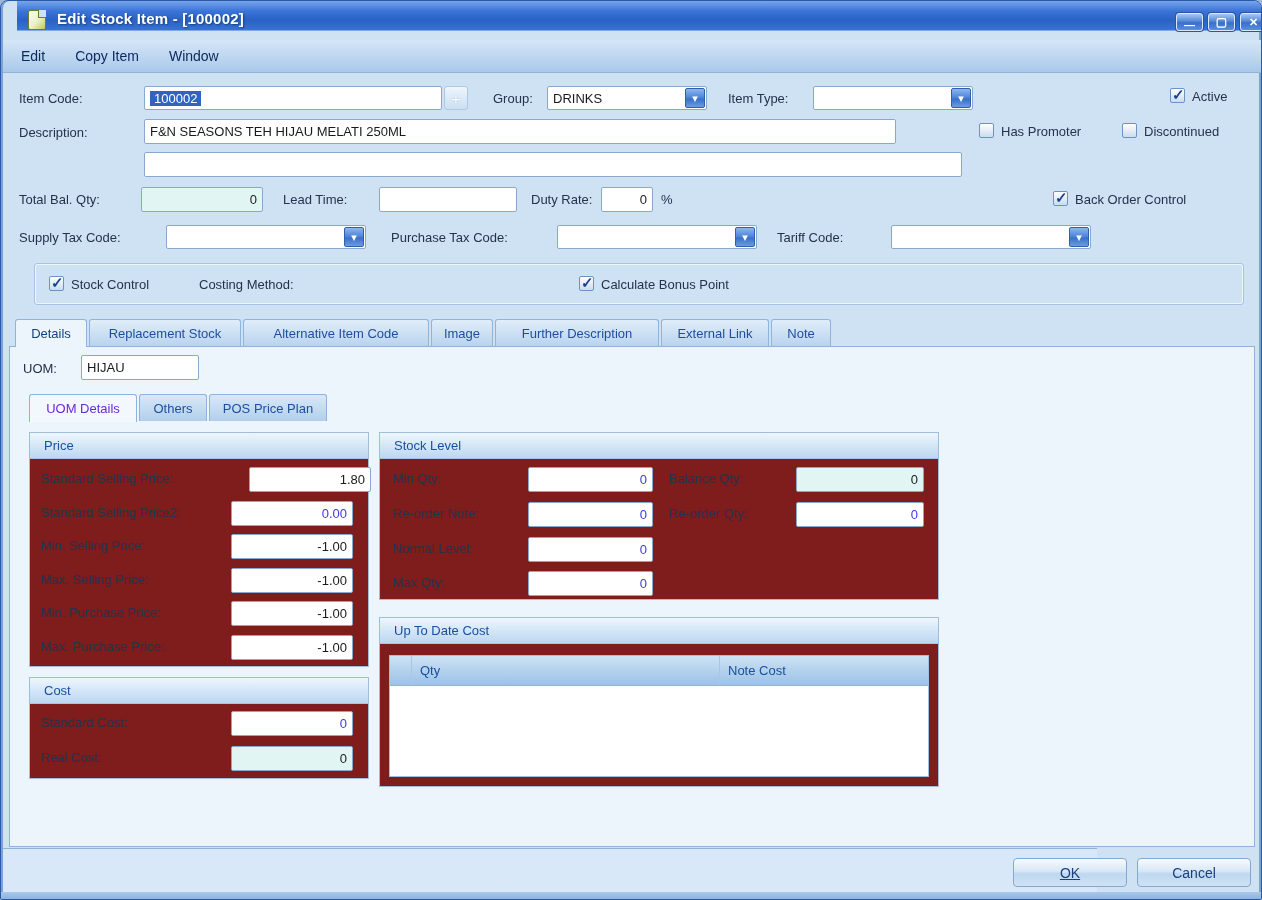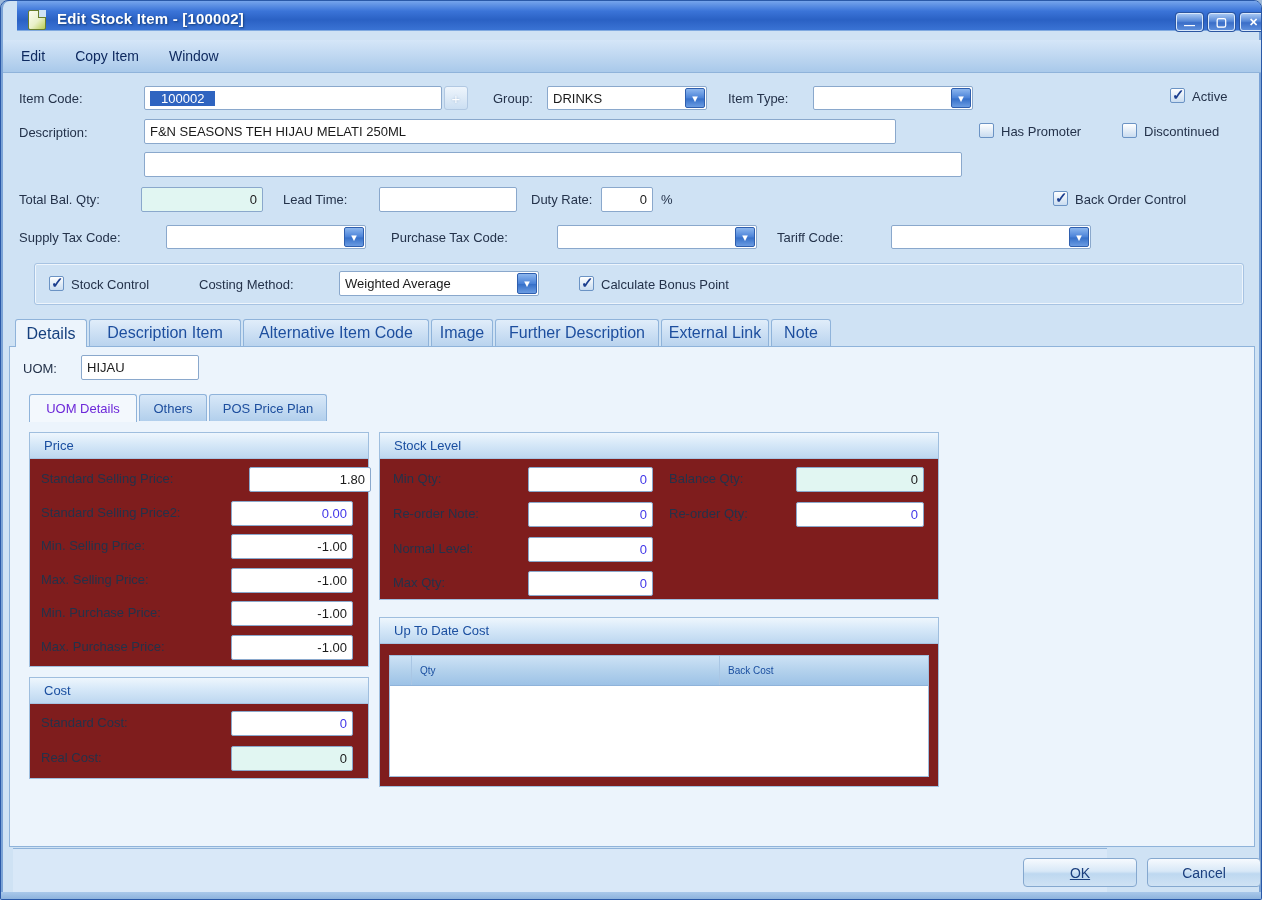--- a/index.html
+++ b/index.html
@@ -36,61 +36,61 @@
     background:linear-gradient(180deg,#d5e6f8 0%,#bdd6f0 55%,#a9c9ea 100%);
     border-bottom:1px solid #8fb3da; display:flex; align-items:center; padding-left:18px; gap:30px; }
   .menu-item { font-size:14px; color:#0f2a60; cursor:default; }
   
   .lbl { position:absolute; font-size:13px; color:#24324a; white-space:nowrap; }
   .inp { position:absolute; height:24px; background:#fff; border:1px solid #8aa8cc; border-radius:2px;
     font-size:13px; color:#1a1a1a; display:flex; align-items:center; padding:0 5px; overflow:hidden; white-space:nowrap; }
   .inp.num { justify-content:flex-end; }
   .inp.readonly { background:#e1f6f2; }
   .v-blue { color:#4136e8; }
-  .selection { background:#2f64c0; color:#fff; padding:0 11px; }
+  .selection { background:#2f64c0; color:#fff; padding:0 4px; }
   .dropdown { position:absolute; height:24px; background:#fff; border:1px solid #8aa8cc; border-radius:2px;
     font-size:13px; color:#1a1a1a; display:flex; align-items:center; padding:0 24px 0 5px; }
   .dd-btn { position:absolute; right:1px; top:1px; bottom:1px; width:20px; border-radius:2px;
     background:linear-gradient(180deg,#8cb6ee 0%,#4a82d8 50%,#3670c9 55%,#6b9ce2 100%);
     border:1px solid #2f5fae; color:#fff; display:flex; align-items:center; justify-content:center; font-size:11px; }
   .dd-btn::before { content:"▾"; }
   .checkbox { position:absolute; width:15px; height:15px; border:1px solid #6b93c4; border-radius:2px;
     background:linear-gradient(180deg,#ffffff,#c9dcf0); }
   .checkbox.checked::after { content:"✓"; position:absolute; left:1px; top:-3px;
     color:#1d3f8f; font-size:15px; font-weight:bold; }
   .plus-btn { position:absolute; width:24px; height:24px; border-radius:3px;
     background:linear-gradient(180deg,#eef5fc,#ccdff2); border:1px solid #b1c8e2;
     color:#fdfeff; font-size:15px; display:flex; align-items:center; justify-content:center;
     text-shadow:0 0 2px #9fb8d4; }
   .plus-btn::before{ content:"+"; }
   .groupbox { position:absolute; border:1px solid #a7c3e2; border-radius:3px;
     box-shadow: inset 0 0 0 1px #eef5fc; }
   
   .tab { position:absolute; height:27px; top:318px; border:1px solid #8fb3da; border-bottom:none;
     border-radius:3px 3px 0 0; background:linear-gradient(180deg,#e0edfa,#b9d3ee);
-    color:#1d4e9e; font-size:16px; display:flex; align-items:center; justify-content:center; cursor:default; }
+    color:#1d4e9e; font-size:13px; display:flex; align-items:center; justify-content:center; cursor:default; }
   .tab.active { background:#ecf4fc; height:28px; z-index:5; color:#16407e; }
   .tab-panel { position:absolute; left:8px; top:345px; width:1246px; height:501px;
     background:#ecf4fc; border:1px solid #8fb3da; }
   .subtab { position:absolute; height:27px; top:393px; border:1px solid #8fb3da; border-bottom:none;
     border-radius:3px 3px 0 0; background:linear-gradient(180deg,#d8e8f8,#b2cfec);
     color:#1d4e9e; font-size:13px; display:flex; align-items:center; justify-content:center; z-index:6; }
   .subtab.active { background:#f3f8fd; height:28px; color:#6d28d9; }
   
   .fgroup { position:absolute; border:1px solid #9fbede; background:#7f1d1d; }
   .fgroup-header { height:26px; background:linear-gradient(180deg,#eef6fd 0%,#d6e8f8 45%,#bdd7f0 100%);
     border-bottom:1px solid #a7c3e2; display:flex; align-items:center; padding-left:14px;
     color:#1b4fa0; font-size:13px; }
   
   .grid { position:absolute; border:1px solid #9fbede; background:#fff; }
   .grid-header { display:flex; height:30px; background:linear-gradient(180deg,#cde2f5 0%,#b1d0ec 55%,#9dc2e6 100%);
-    border-bottom:1px solid #8fb3da; color:#1b4fa0; font-size:10px; }
+    border-bottom:1px solid #8fb3da; color:#1b4fa0; font-size:13px; }
   .grid-col { display:flex; align-items:center; padding-left:8px; border-right:1px solid #a9c6e4; }
   
-  .footer { position:absolute; left:12px; top:847px; width:1094px; height:44px;
+  .footer { position:absolute; left:2px; top:847px; width:1094px; height:44px;
     background:#d9e8f8; border-top:1px solid #8fb3da; }
   .dlg-btn { position:absolute; top:9px; width:114px; height:29px; border-radius:4px;
     background:linear-gradient(180deg,#f6fafe 0%,#d8e8f7 45%,#bed8f0 55%,#cfe2f4 100%);
     border:1px solid #85a8cf; color:#1b3f7e; font-size:14px;
     display:flex; align-items:center; justify-content:center; cursor:default; }
   .dlg-btn .u { text-decoration:underline; }
   .bottom-strip { position:absolute; left:0; top:891px; width:1262px; height:9px;
     background:linear-gradient(180deg,#a9c8ea,#86add9); }
 </style>
 </head>
@@ -174,29 +174,25 @@
   <span class="lbl" style="left:776px;top:229px">Tariff Code:</span>
   <div class="dropdown" style="left:890px;top:224px;width:200px">
     <span></span>
     <span class="dd-btn"></span>
   </div>
 
   <div class="groupbox" style="left:33px;top:262px;width:1210px;height:42px"></div>
   <div class="checkbox checked" style="left:48px;top:275px"></div>
   <span class="lbl" style="left:70px;top:276px">Stock Control</span>
   <span class="lbl" style="left:198px;top:276px">Costing Method:</span>
-  <div class="dropdown" style="left:338px;top:270px;width:200px;height:25px">
-    <span>Weighted Average</span>
-    <span class="dd-btn"></span>
-  </div>
   <div class="checkbox checked" style="left:578px;top:275px"></div>
   <span class="lbl" style="left:600px;top:276px">Calculate Bonus Point</span>
 
   <div class="tab active" style="left:14px;width:72px">Details</div>
-  <div class="tab" style="left:88px;width:152px">Description Item</div>
+  <div class="tab" style="left:88px;width:152px">Replacement Stock</div>
   <div class="tab" style="left:242px;width:186px">Alternative Item Code</div>
   <div class="tab" style="left:430px;width:62px">Image</div>
   <div class="tab" style="left:494px;width:164px">Further Description</div>
   <div class="tab" style="left:660px;width:108px">External Link</div>
   <div class="tab" style="left:770px;width:60px">Note</div>
 
   <div class="tab-panel"></div>
 
   <span class="lbl" style="left:22px;top:360px;z-index:6">UOM:</span>
   <div class="inp" style="left:80px;top:354px;width:118px;height:25px;z-index:6">
@@ -275,21 +271,21 @@
     <span class="v-blue">0</span>
   </div>
 
   <div class="fgroup" style="left:378px;top:616px;width:560px;height:170px;z-index:6">
     <div class="fgroup-header">Up To Date Cost</div>
   </div>
   <div class="grid" style="left:388px;top:654px;width:540px;height:122px;z-index:7">
     <div class="grid-header">
       <div class="grid-col" style="width:22px"></div>
       <div class="grid-col" style="width:308px">Qty</div>
-      <div class="grid-col" style="flex:1;border-right:none">Back Cost</div>
+      <div class="grid-col" style="flex:1;border-right:none">Note Cost</div>
     </div>
   </div>
 
   <div class="footer">
     <div class="dlg-btn" style="left:1010px">
       <span class="u">OK</span>
     </div>
     <div class="dlg-btn" style="left:1134px">
       <span>Cancel</span>
     </div>

